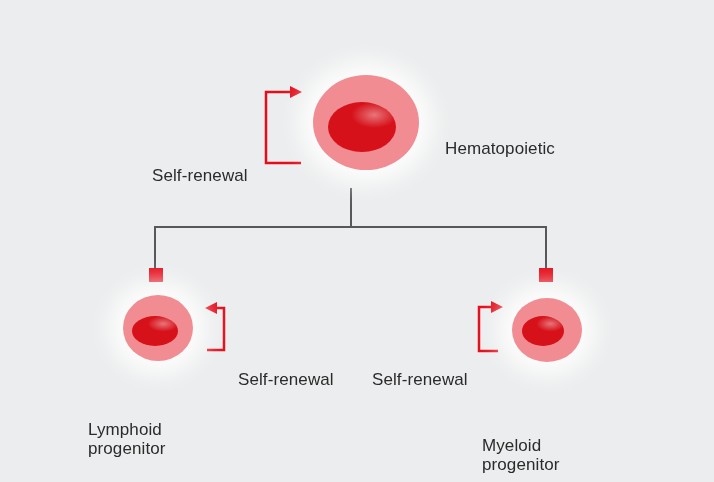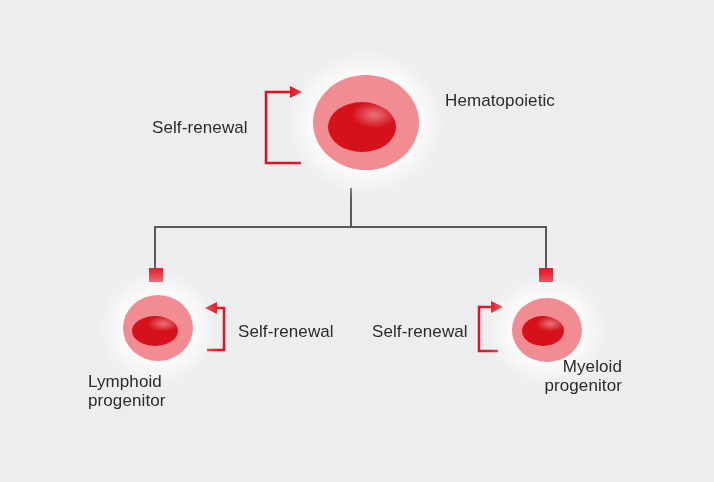--- a/index.html
+++ b/index.html
@@ -29,29 +29,29 @@
   }
   .hsc-cell{left:313px;top:75px;width:106px;height:95px}
   .hsc-cell .nucleus{left:15px;top:27px;width:68px;height:50px}
   .lymphoid-cell{left:123px;top:295px;width:70px;height:66px}
   .lymphoid-cell .nucleus{left:9px;top:21px;width:46px;height:30px}
   .myeloid-cell{left:512px;top:298px;width:70px;height:64px}
   .myeloid-cell .nucleus{left:10px;top:18px;width:42px;height:30px}
 
   .label{
     position:absolute;color:var(--text-dark,#2B2B2B);
-    font-size:17px;line-height:19px;letter-spacing:.1px;white-space:nowrap;
+    font-size:17px;line-height:19px;letter-spacing:.1px;white-space:nowrap;margin-top:48px;
   }
   .label span{display:block}
   .self-top{left:152px;top:118px}
   .self-left{left:238px;top:322px}
   .self-right{left:372px;top:322px}
   .hsc-label{left:445px;top:91px}
   .lymphoid-label{left:88px;top:372px;width:140px;text-align:left}
-  .myeloid-label{left:482px;top:357px;width:140px;text-align:right}
+  .myeloid-label{left:482px;top:388px;width:140px;text-align:left}
 </style>
 </head>
 <body>
 
 <div class="stage">
 
   <svg class="lines-layer" width="714" height="482" viewBox="0 0 714 482">
 
     <line class="conn" x1="351" y1="188" x2="351" y2="227"></line>
     <polyline class="conn" points="155,268 155,227 546,227 546,268"></polyline>

